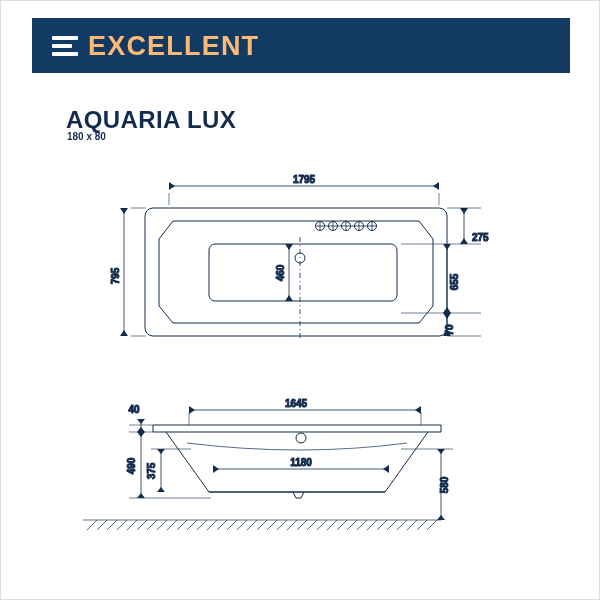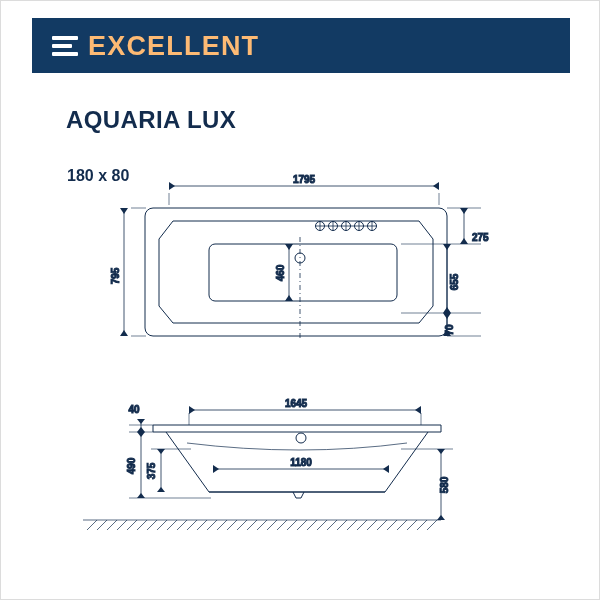--- a/index.html
+++ b/index.html
@@ -67,24 +67,23 @@
     font-size: 24px;
     font-weight: bold;
     letter-spacing: 0.4px;
     color: #132c4d;
     margin-top: 8px;
   }
   .subtitle {
     position: absolute;
     left: 66px;
     top: 130px;
-    font-size: 16px;
+    font-size: 10px;
     font-weight: bold;
     color: #132c4d;
-    margin-top: 36px;
   }
 
   
   .drawing {
     position: absolute;
     left: 0;
     top: 0;
     width: 595px;
     height: 600px;
   }

